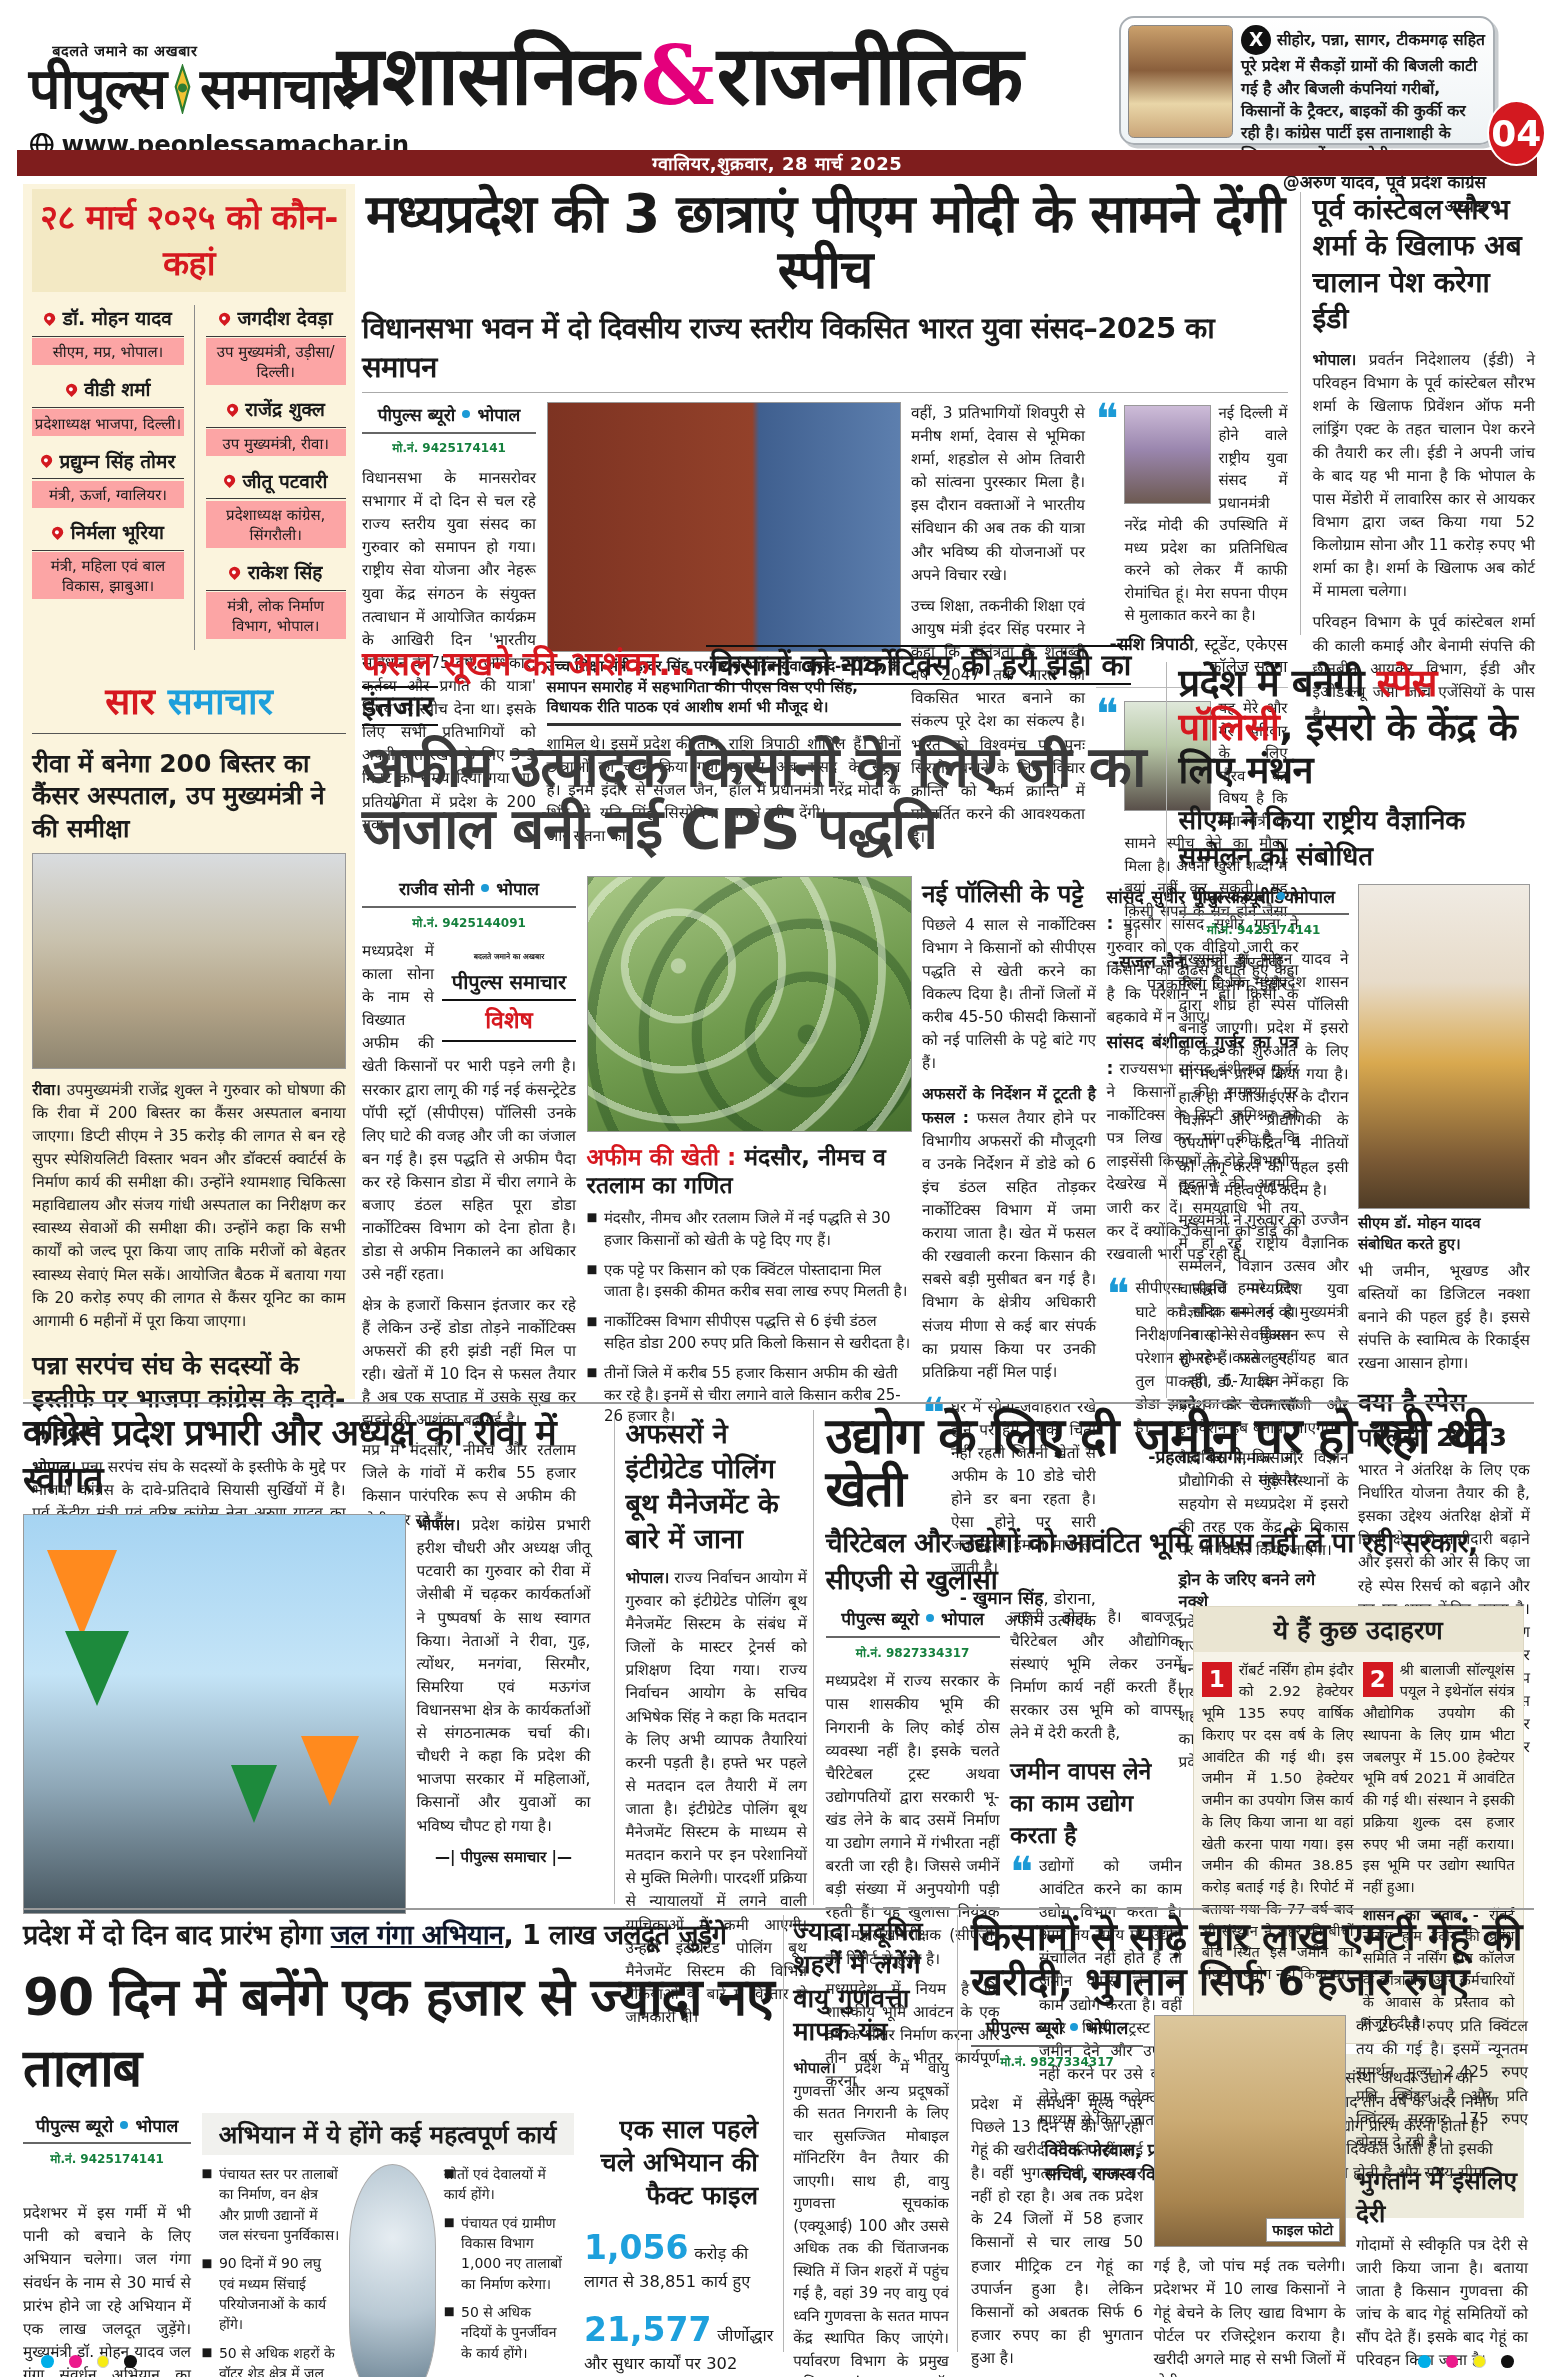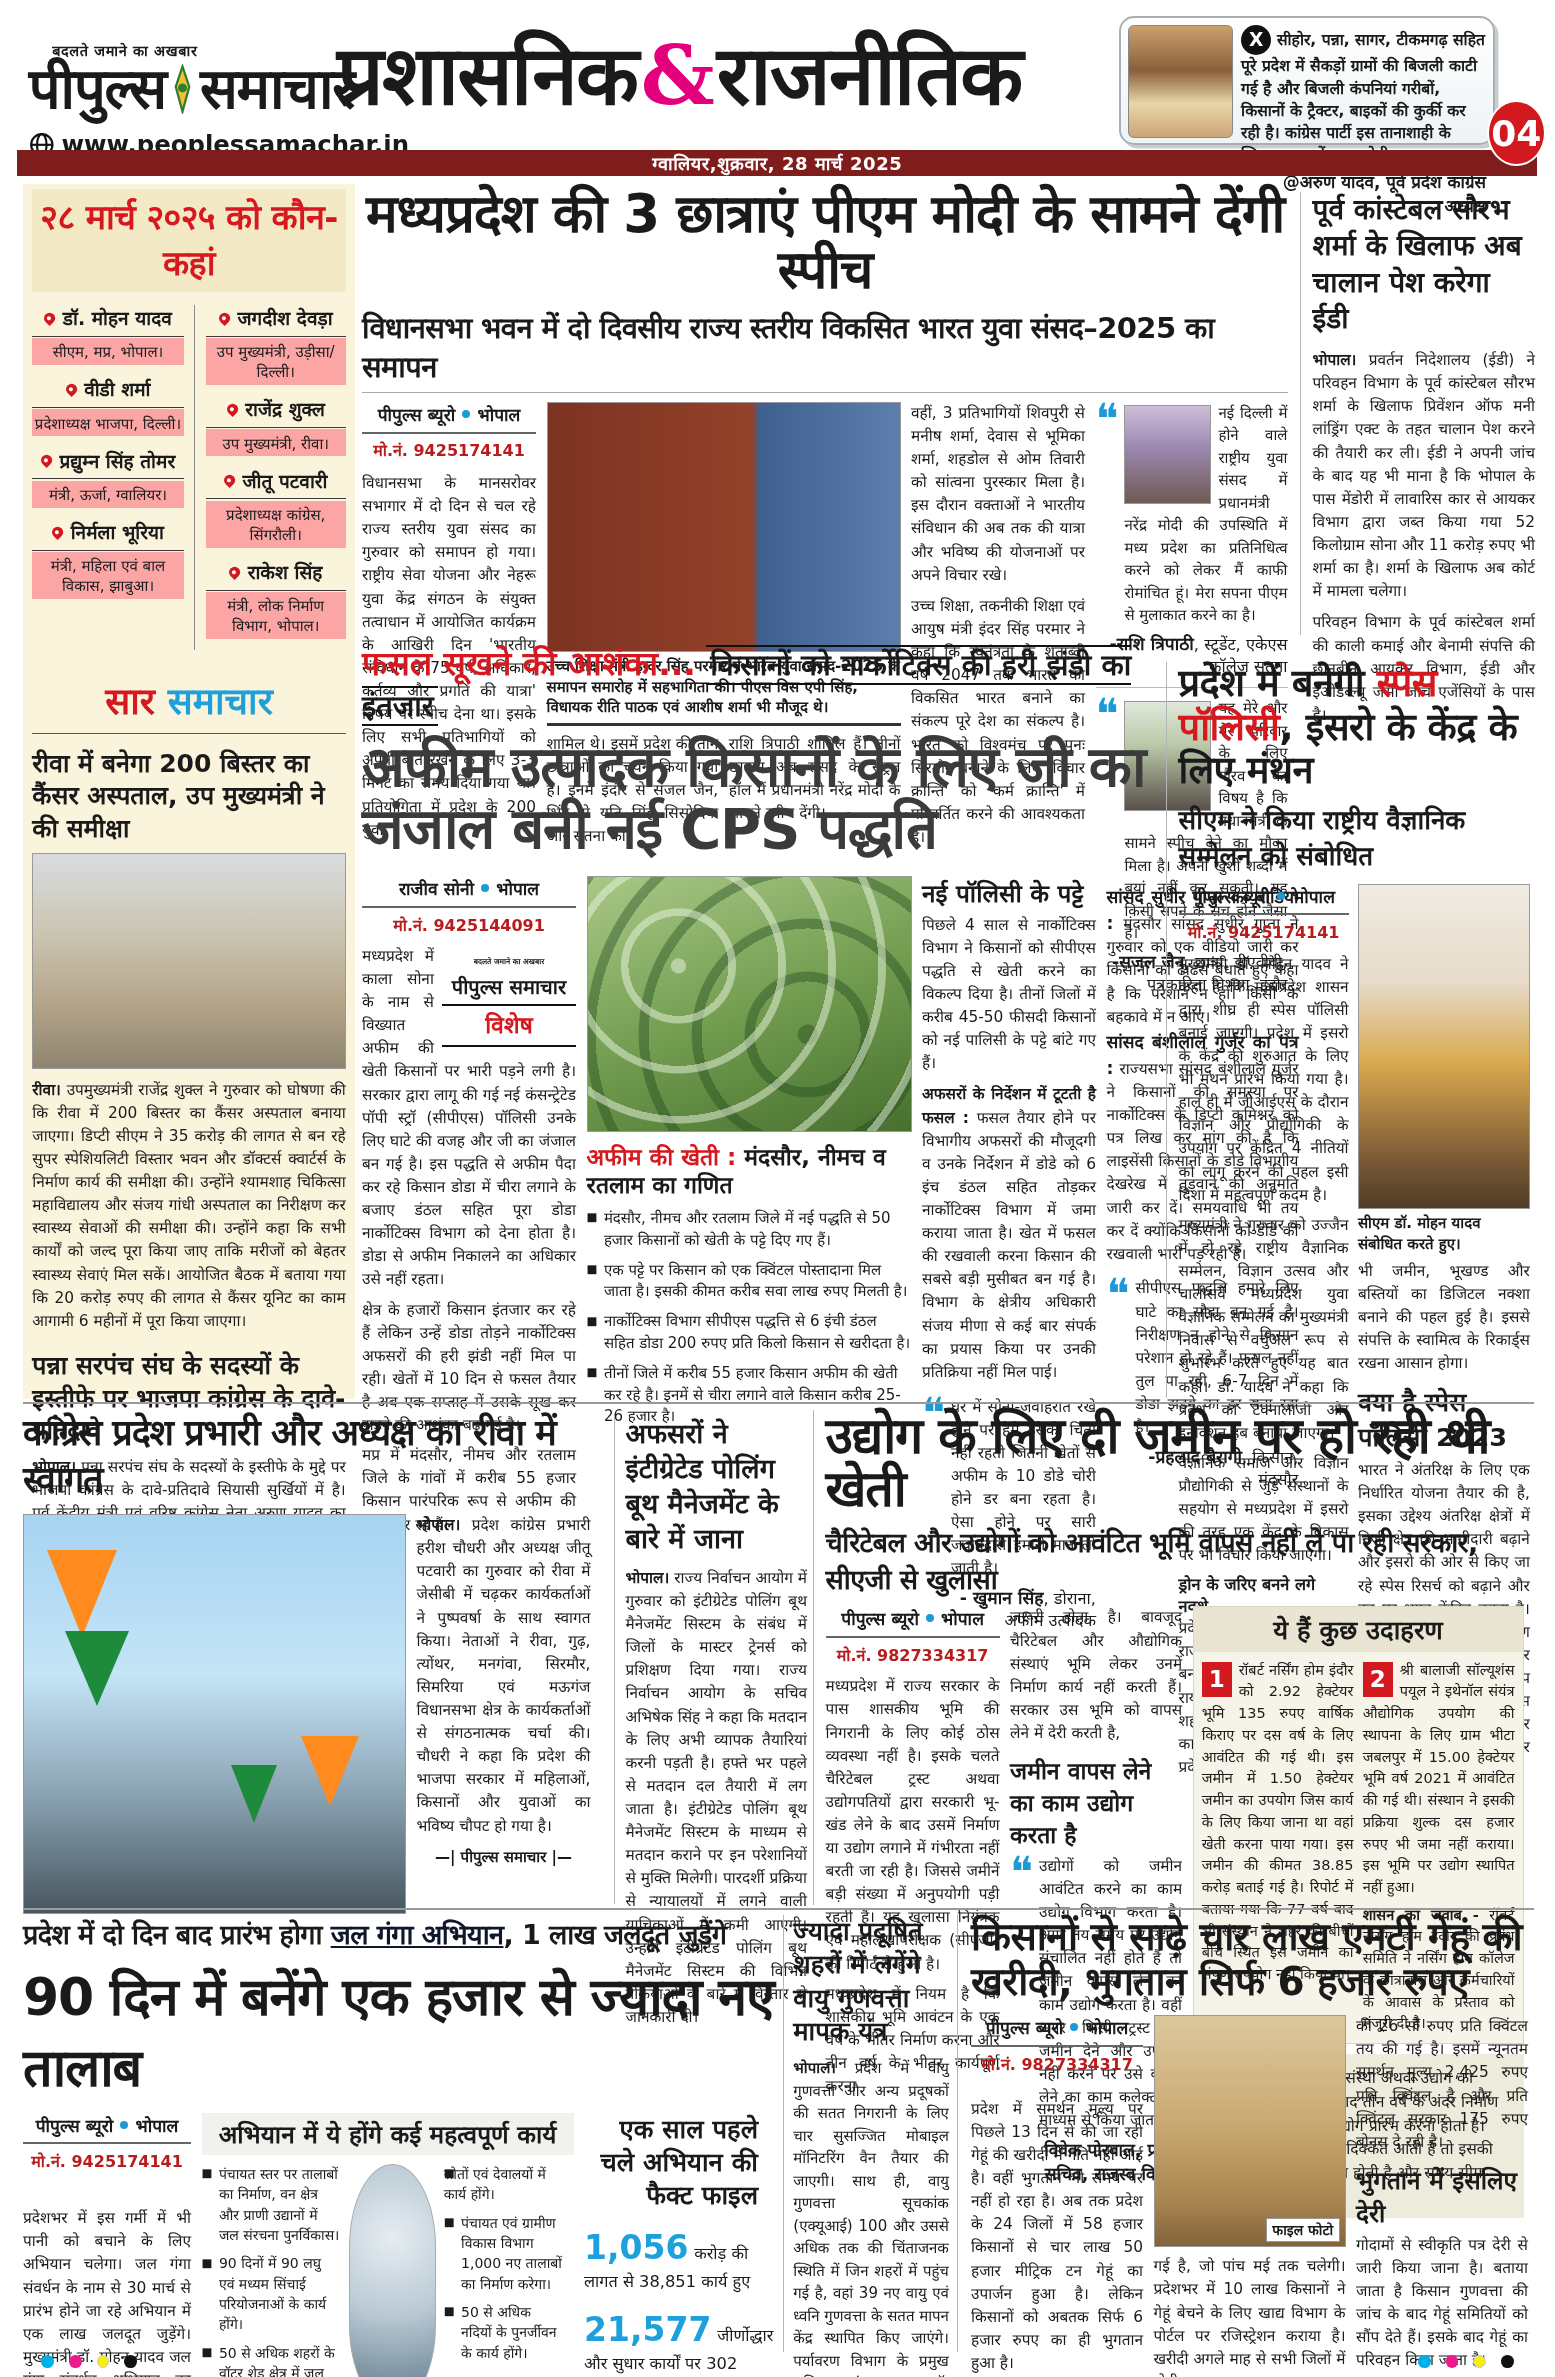--- a/index.html
+++ b/index.html
@@ -21,21 +21,21 @@
   .x-icon { display:inline-flex; width:30px; height:30px; border-radius:50%; background:#111; color:#fff; align-items:center; justify-content:center; font-size:18.6px; font-weight:bold; margin-right:5.8px; vertical-align:middle; }
   .qattr { text-align:right; font-size:17px; margin-top:3.5px; }
   .qattr .qrole { font-weight:bold; }
   .tealbar { background:#7f1d1d; display:flex; align-items:center; justify-content:center; }
   .tealbar span { color:#ffffff; font-size:18px; font-weight:bold; letter-spacing:0.6px; }
   .pagenum { width:59px; height:66px; border-radius:50%; background:#d31920; border:2.9px solid #fff; color:#fff; font-size:36px; font-weight:bold; display:flex; align-items:center; justify-content:center; z-index:6; }
 
   
   .byline-row { font-size:17.4px; font-weight:bold; display:flex; align-items:center; gap:7px; justify-content:center; padding-bottom:5.8px; border-bottom:2.3px solid #666; }
   .bdot { width:8.1px; height:8.1px; border-radius:50%; background:#1c9ad6; display:inline-block; }
-  .phone { font-size:16px; font-weight:bold; color:#b91c1c; text-align:center; margin-top:5.8px; }
+  .phone { font-size:12px; font-weight:bold; color:#15803d; text-align:center; margin-top:5.8px; }
   .body-txt { font-size:15.4px; line-height:1.5; text-align:justify; }
   .lead-b { font-weight:bold; }
   .hairline { border-top:1.2px solid #aaa; }
   .hdiv { background:#9a9a9a; height:1.7px; }
   .vline { border-left:1.2px solid #b5b5b5; }
 
   .quote-mark { color:#1c9ad6; font-size:43px; line-height:0.8; float:left; margin-right:5.8px; font-family:"DejaVu Serif",serif; }
   .quote-attr { text-align:right; font-size:16.3px; margin-top:4.6px; }
   .quote-attr b { font-size:17.4px; }
 
@@ -301,21 +301,21 @@
           <span>मध्यप्रदेश में काला सोना के नाम से विख्यात अफीम की खेती किसानों पर भारी पड़ने लगी है। सरकार द्वारा लागू की गई नई कंसन्ट्रेटेड पॉपी स्ट्रॉ (सीपीएस) पॉलिसी उनके लिए घाटे की वजह और जी का जंजाल बन गई है। इस पद्धति से अफीम पैदा कर रहे किसान डोडा में चीरा लगाने के बजाए डंठल सहित पूरा डोडा नार्कोटिक्स विभाग को देना होता है। डोडा से अफीम निकालने का अधिकार उसे नहीं रहता।</span>
         </div>
         <div class="body-txt" style="margin-top:7px;">क्षेत्र के हजारों किसान इंतजार कर रहे हैं लेकिन उन्हें डोडा तोड़ने नार्कोटिक्स अफसरों की हरी झंडी नहीं मिल पा रही। खेतों में 10 दिन से फसल तैयार है अब एक सप्ताह में उसके सूख कर झड़ने की आशंका बढ़ गई है।</div>
         <div class="body-txt" style="margin-top:7px;">मप्र में मंदसौर, नीमच और रतलाम जिले के गांवों में करीब 55 हजार किसान पारंपरिक रूप से अफीम की खेती कर रहे हैं।</div>
       </div>
       <div style="width:325px;flex:none;">
         <div class="photo" style="height:256px;background:repeating-radial-gradient(circle at 28% 35%, rgba(235,245,225,0.5) 0 7px, transparent 8.1px 50px),repeating-radial-gradient(circle at 68% 62%, rgba(25,66,25,0.38) 0 9.3px, transparent 10.5px 53px),linear-gradient(160deg,#a9c886 0%,#6f9a4d 55%,#47702f 100%);"></div>
         <div style="margin-top:10.5px;">
           <div class="box-title"><span class="r">अफीम की खेती :</span><span> मंदसौर, नीमच व रतलाम का गणित</span></div>
           <ul class="sq-list">
-            <li>मंदसौर, नीमच और रतलाम जिले में नई पद्धति से 50 हजार किसानों को खेती के पट्टे दिए गए हैं।</li>
+            <li>मंदसौर, नीमच और रतलाम जिले में नई पद्धति से 30 हजार किसानों को खेती के पट्टे दिए गए हैं।</li>
             <li>एक पट्टे पर किसान को एक क्विंटल पोस्तादाना मिल जाता है। इसकी कीमत करीब सवा लाख रुपए मिलती है।</li>
             <li>नार्कोटिक्स विभाग सीपीएस पद्धत्ति से 6 इंची डंठल सहित डोडा 200 रुपए प्रति किलो किसान से खरीदता है।</li>
             <li>तीनों जिले में करीब 55 हजार किसान अफीम की खेती कर रहे है। इनमें से चीरा लगाने वाले किसान करीब 25-26 हजार है।</li>
           </ul>
         </div>
       </div>
       <div style="width:174px;flex:none;">
         <div class="subhead2" style="margin-top:0;font-size:24.4px;">नई पॉलिसी के पट्टे</div>
         <div class="body-txt">पिछले 4 साल से नार्कोटिक्स विभाग ने किसानों को सीपीएस पद्धति से खेती करने का विकल्प दिया है। तीनों जिलों में करीब 45-50 फीसदी किसानों को नई पालिसी के पट्टे बांटे गए हैं।</div>
         <div class="body-txt" style="margin-top:8.1px;"><span class="lead-b">अफसरों के निर्देशन में टूटती है फसल :</span><span> फसल तैयार होने पर विभागीय अफसरों की मौजूदगी व उनके निर्देशन में डोडे को 6 इंच डंठल सहित तोड़कर नार्कोटिक्स विभाग में जमा कराया जाता है। खेत में फसल की रखवाली करना किसान की सबसे बड़ी मुसीबत बन गई है। विभाग के क्षेत्रीय अधिकारी संजय मीणा से कई बार संपर्क का प्रयास किया पर उनकी प्रतिक्रिया नहीं मिल पाई।</span></div>

